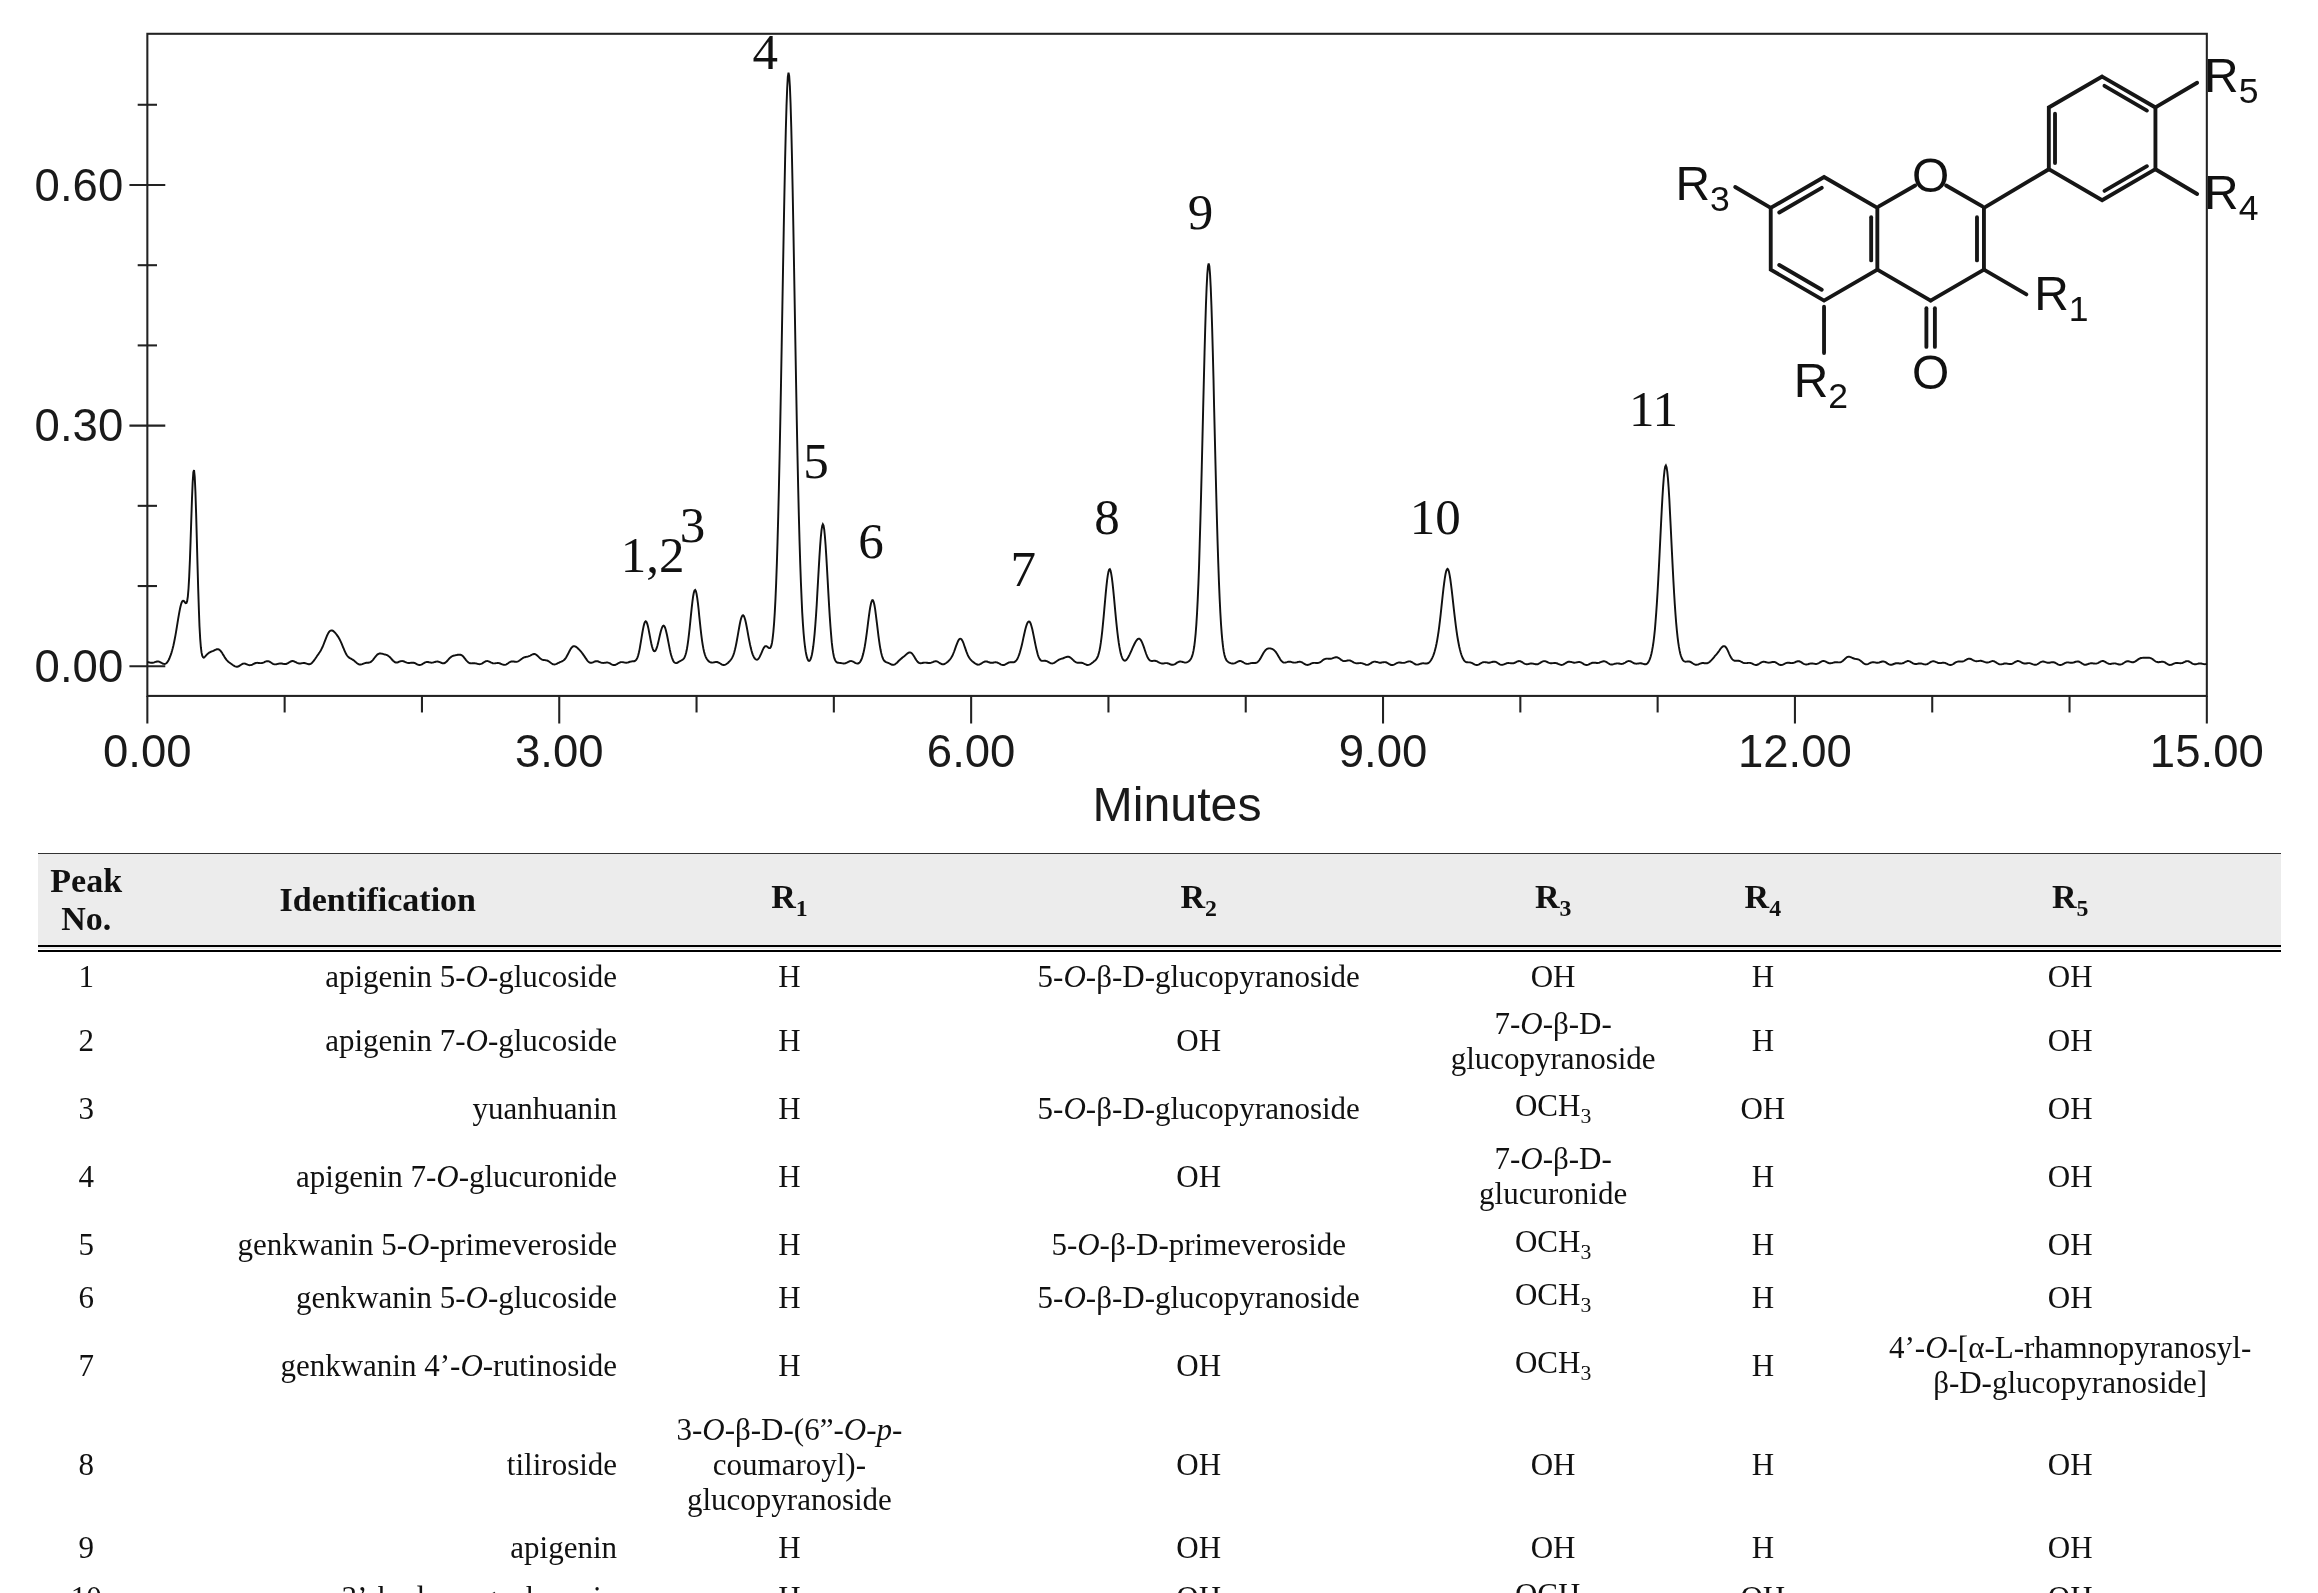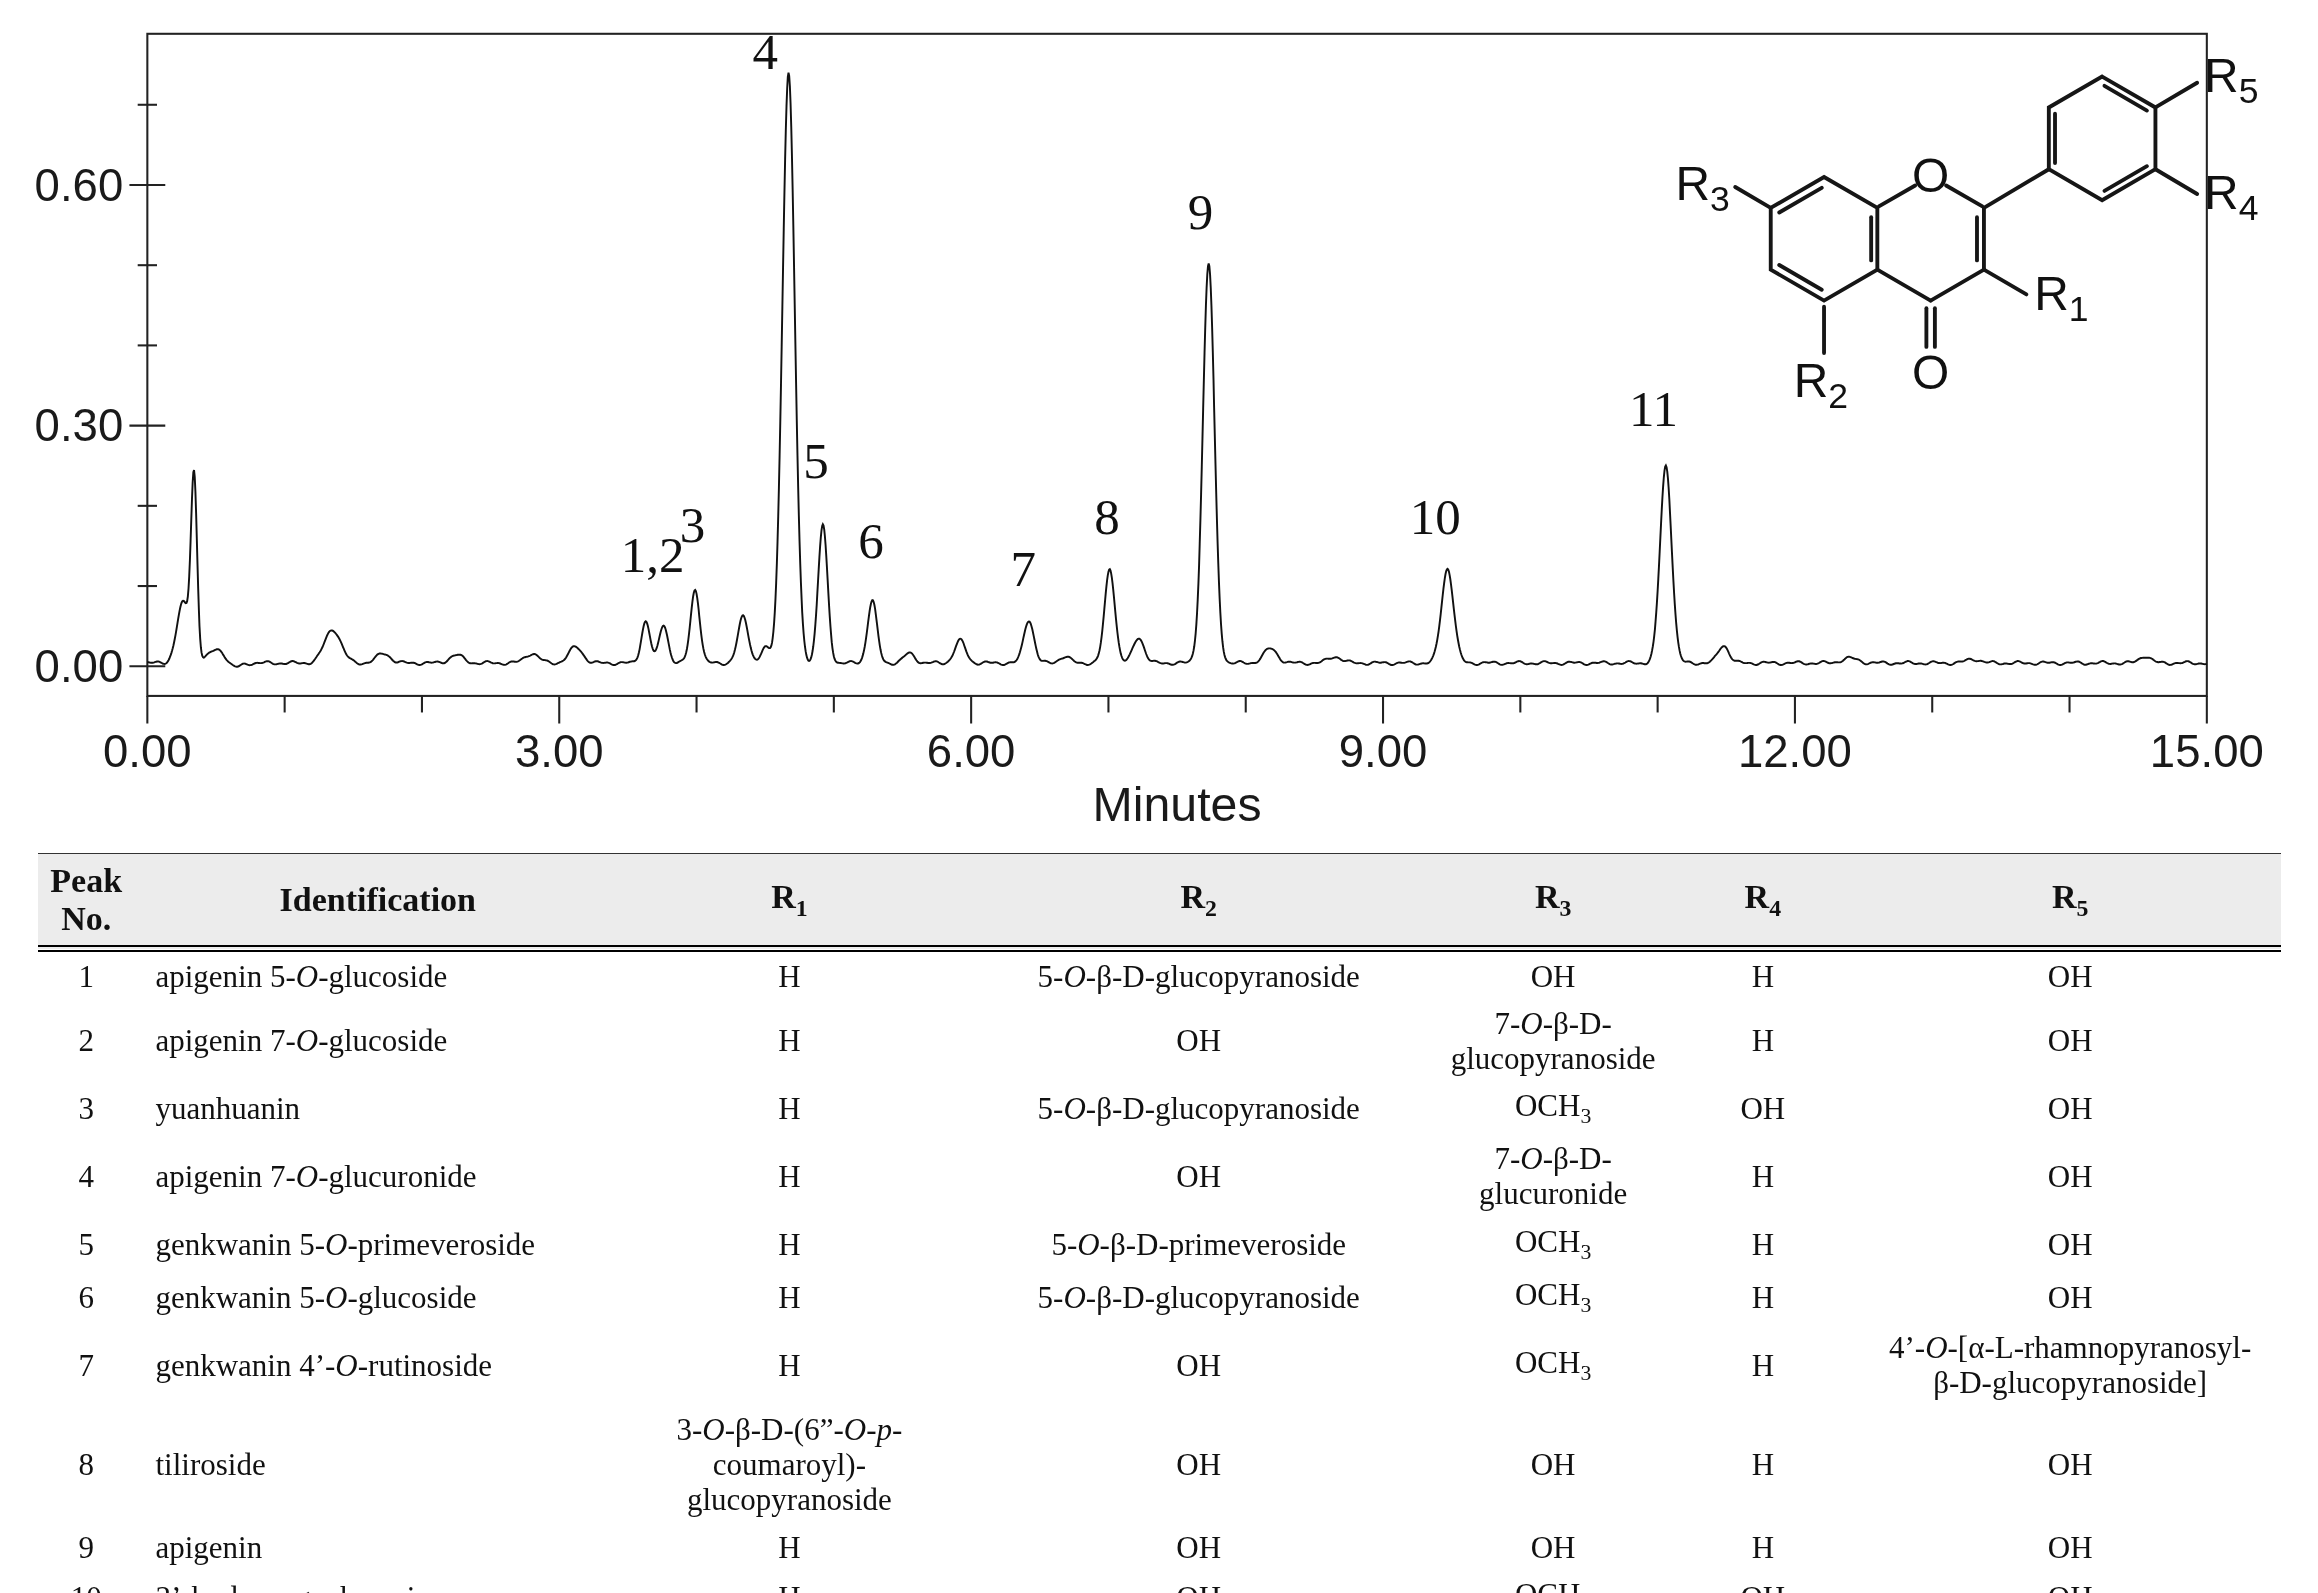--- a/index.html
+++ b/index.html
@@ -13,21 +13,21 @@
   .pk{font:74px "Liberation Serif",serif;fill:#111;}
   .trace{fill:none;stroke:#111;stroke-width:2.8;}
   .bond{stroke:#161616;stroke-width:5;fill:none;stroke-linecap:round;}
   .st{font:62px "Liberation Sans",sans-serif;fill:#111;}
   .stsub{font-size:46px;}
   #tablewrap{position:absolute;left:38px;top:853px;width:2243px;}
   table{width:100%;border-collapse:collapse;border-bottom:8.3px double #000;}
   thead th{background:#ececec;border-top:1.4px solid #333;border-bottom:7px double #000;
            font-size:34px;font-weight:bold;padding:8.3px 4.1px;vertical-align:middle;line-height:1.1;}
   tbody td{font-size:31px;padding:6.2px 4.1px;text-align:center;vertical-align:middle;line-height:1.13;}
-  tbody td.c1{text-align:left;padding-left:21px;}
+  tbody td.c1{text-align:right;padding-left:21px;}
   i{font-style:italic;}
   sub{font-size:70%;}
 </style>
 </head>
 <body>
 
 <div id="page">
 
   <svg id="chromo" width="2319" height="838" viewBox="0 0 3361 1215">
     <rect class="frame" x="213" y="49" width="2986" height="960"></rect>

